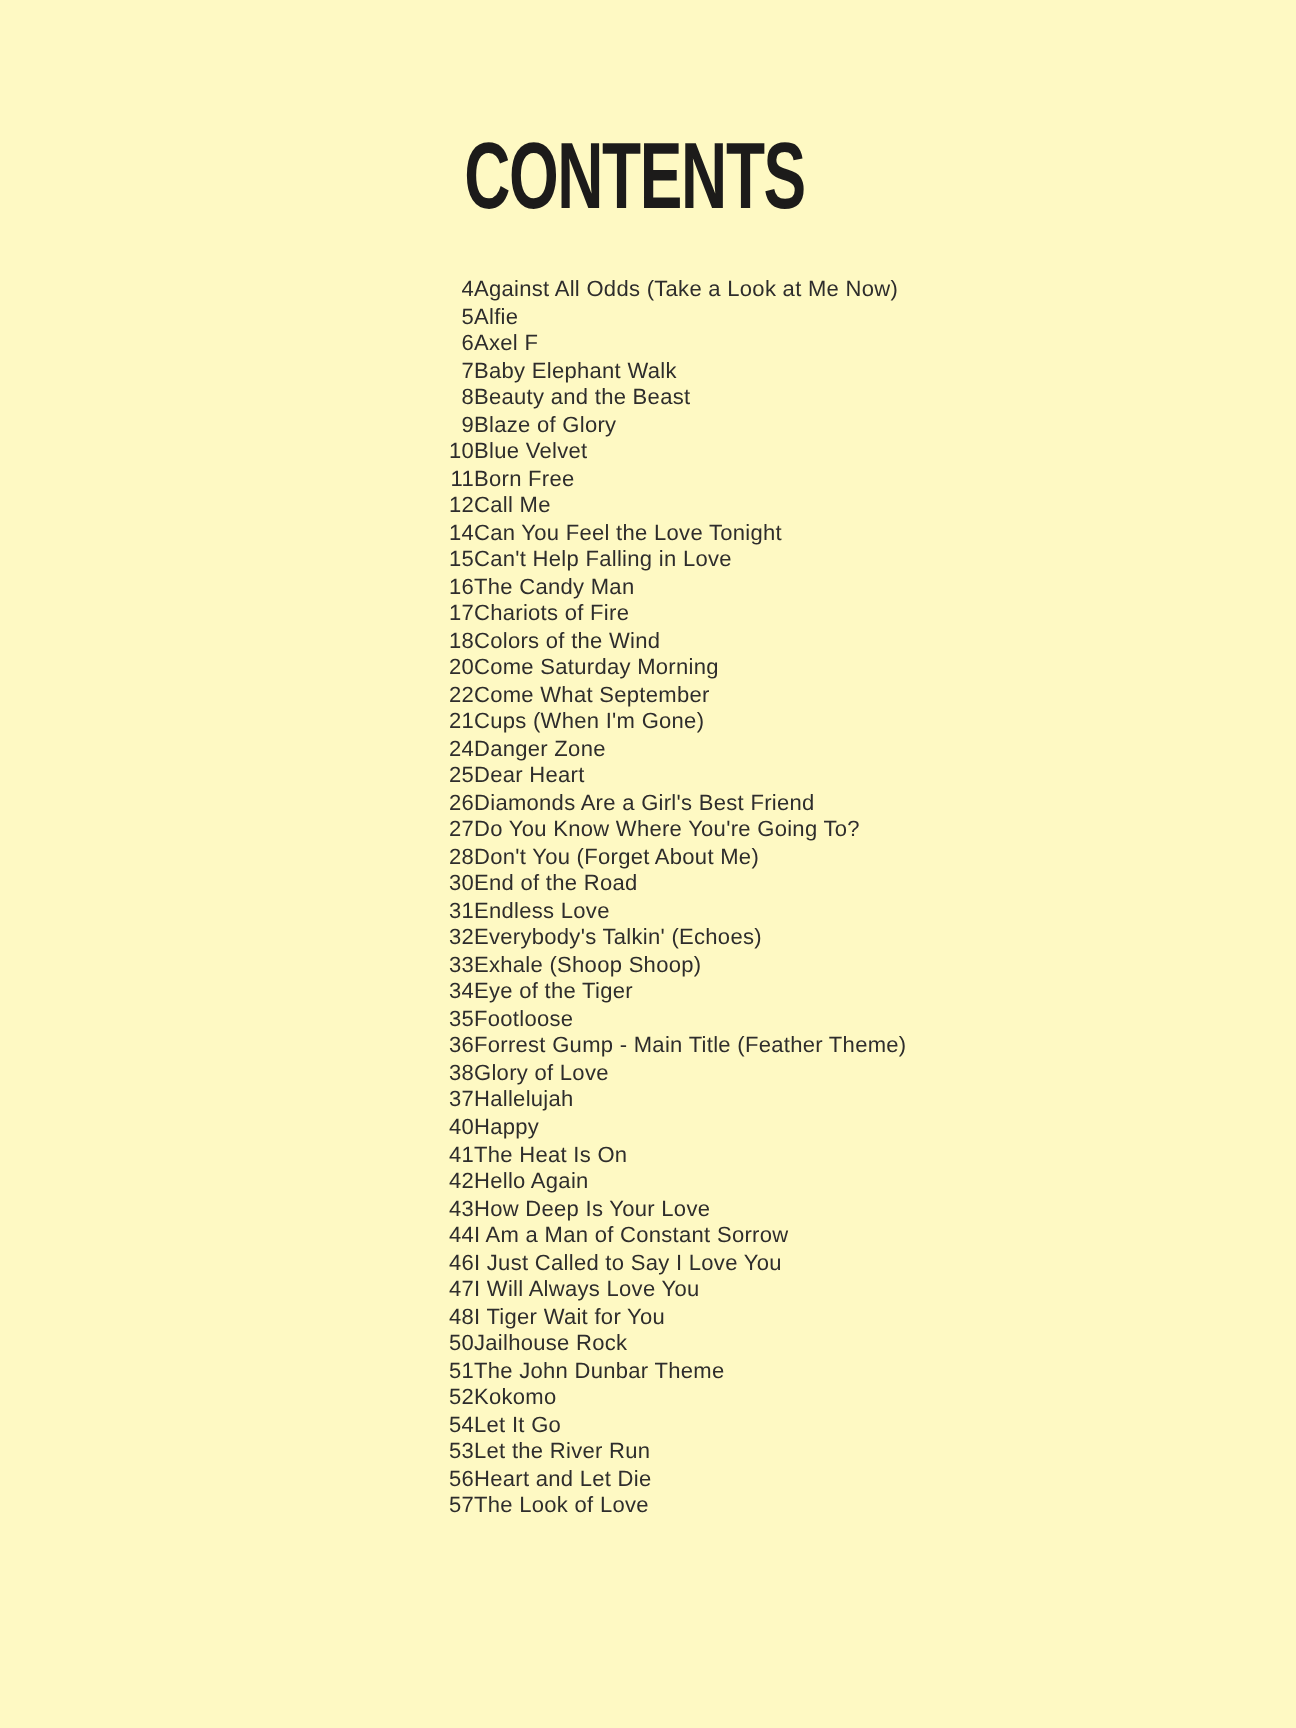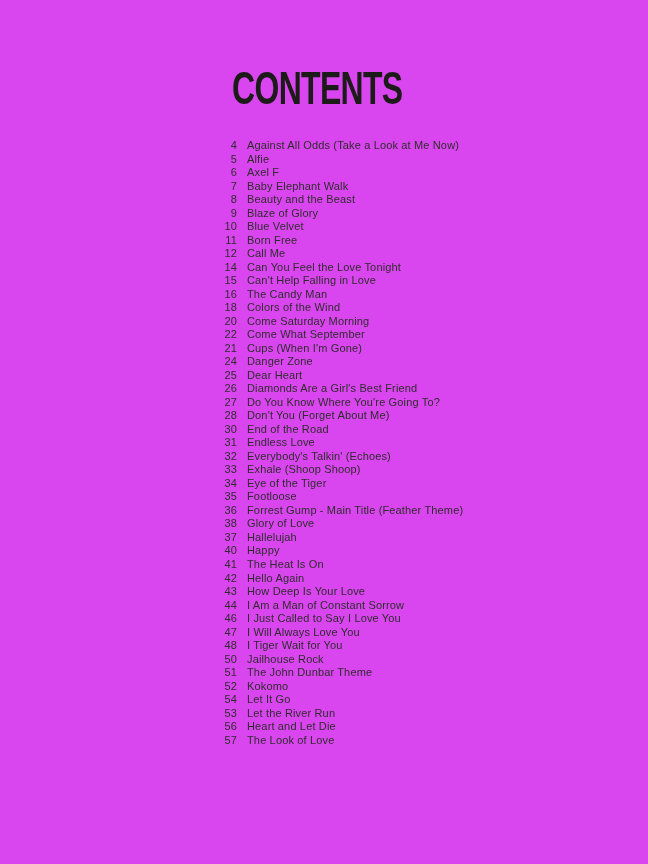--- a/index.html
+++ b/index.html
@@ -10,21 +10,21 @@
     width: 648px;
     height: 864px;
     background: #ffffff;
     overflow: hidden;
     position: relative;
     font-family: "Liberation Sans", sans-serif;
   }
   .page {
     position: absolute;
     inset: 0;
-    background: #d946ef;
+    background: #fef9c3;
   }
   .title-wrap {
     position: absolute;
     top: 64px;
     left: 0;
     right: 14px;
     text-align: center;
   }
   .title {
     display: inline-block;
@@ -52,21 +52,20 @@
     color: #2e2d2c;
     letter-spacing: 0.15px;
     white-space: nowrap;
   }
   .toc-num {
     width: 36px;
     text-align: right;
     flex: 0 0 auto;
   }
   .toc-title {
-    padding-left: 10px;
     flex: 0 0 auto;
   }
 </style>
 </head>
 <body>
 
 <div class="page">
   <div class="title-wrap">
     <span class="title">CONTENTS</span>
   </div>
@@ -125,20 +124,24 @@
   <div class="toc-row">
     <span class="toc-num">15</span>
     <span class="toc-title">Can't Help Falling in Love</span>
   </div>
 
   <div class="toc-row">
     <span class="toc-num">16</span>
     <span class="toc-title">The Candy Man</span>
   </div>
 
+  <div class="toc-row">
+    <span class="toc-num">17</span>
+    <span class="toc-title">Chariots of Fire</span>
+  </div>
 
   <div class="toc-row">
     <span class="toc-num">18</span>
     <span class="toc-title">Colors of the Wind</span>
   </div>
 
   <div class="toc-row">
     <span class="toc-num">20</span>
     <span class="toc-title">Come Saturday Morning</span>
   </div>

